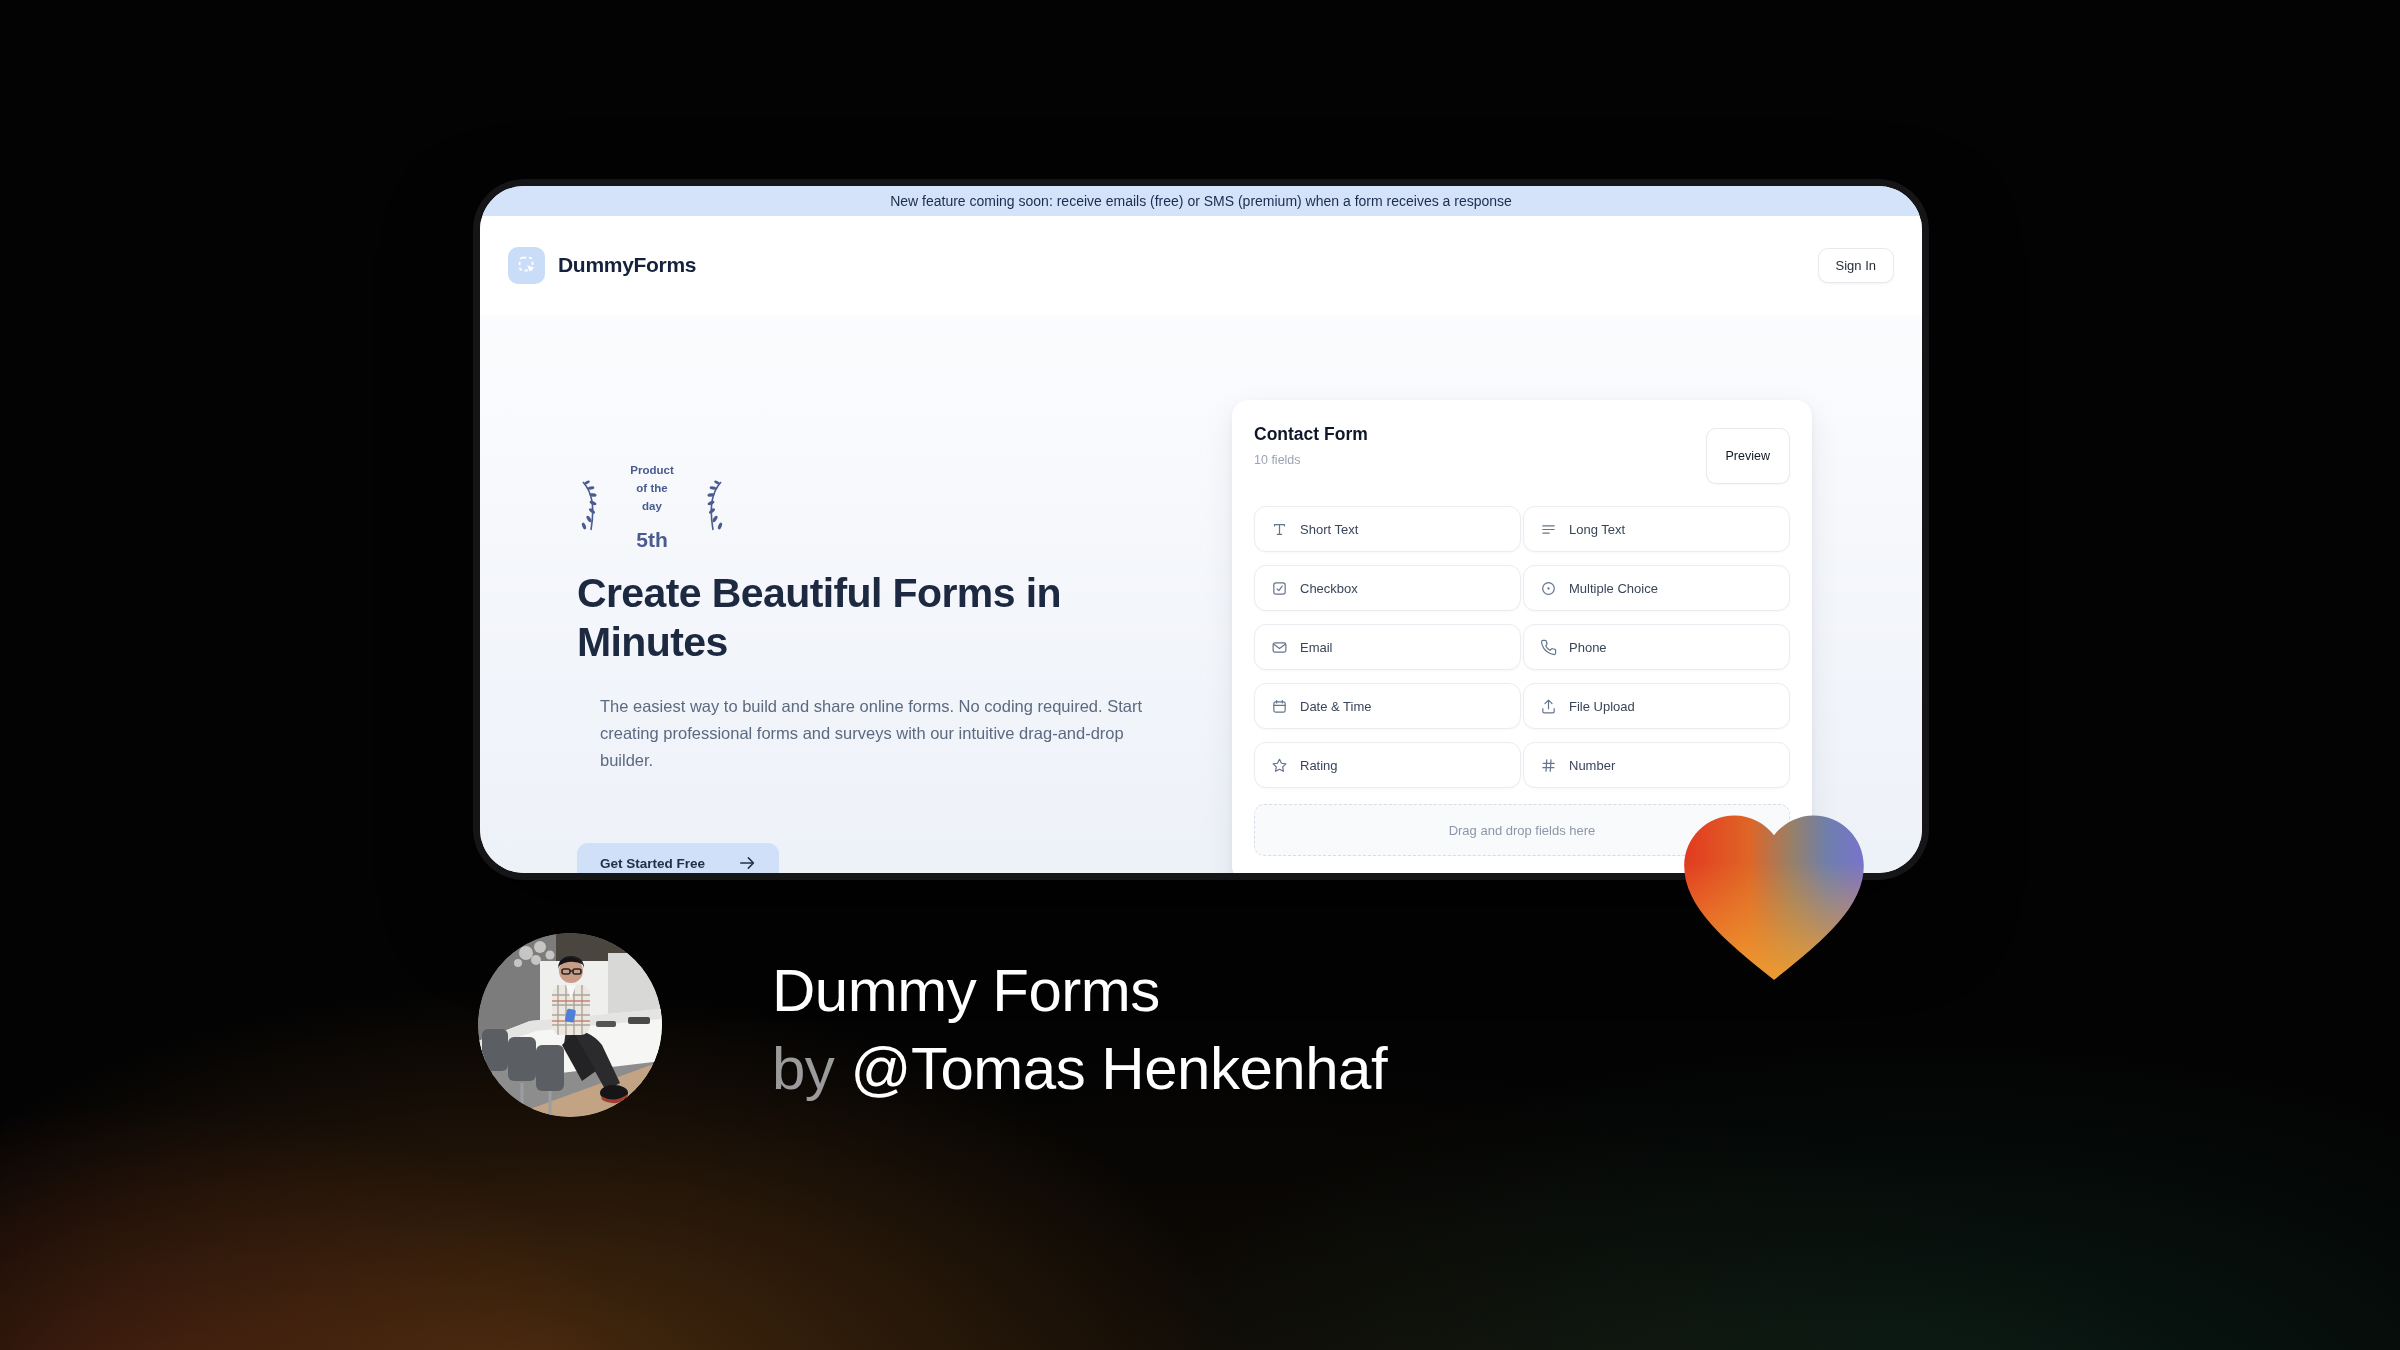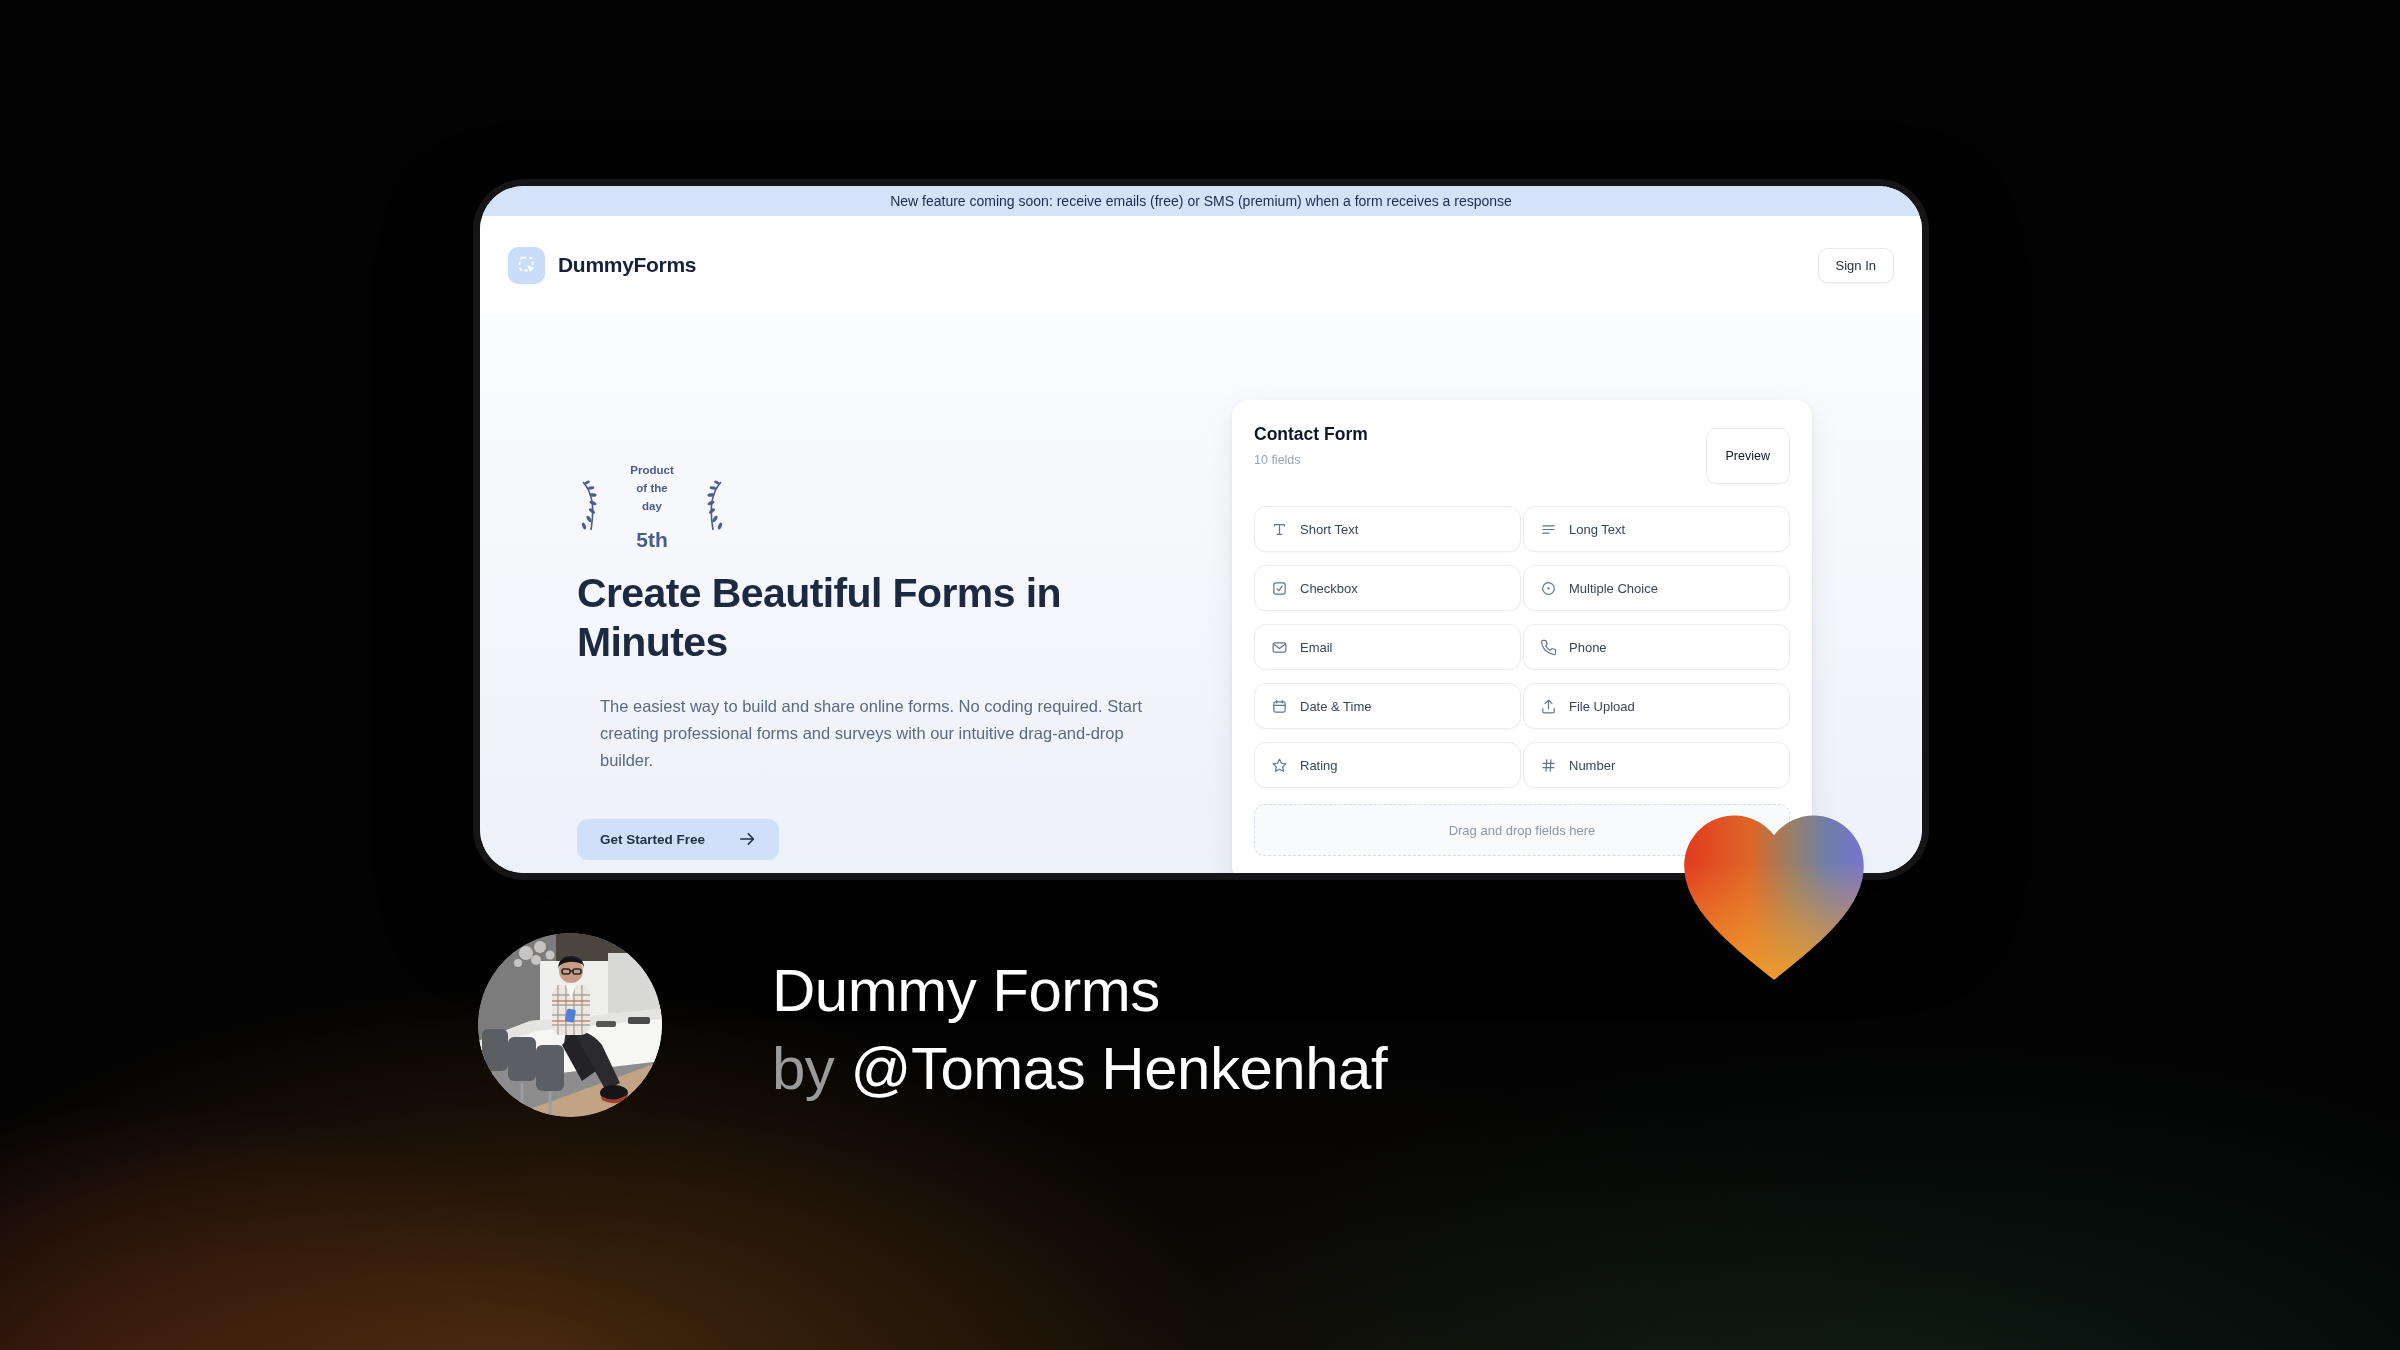--- a/index.html
+++ b/index.html
@@ -48,21 +48,21 @@
   .laurel-badge{display:flex;align-items:center;gap:23px;color:var(--laurel,#4a5b8f);width:150px;}
   .laurel-text{text-align:center;flex:1;}
   .laurel-line1{font-size:11.5px;font-weight:700;}
   .laurel-line2{font-size:21px;font-weight:700;margin-top:14px;}
   .hero-title{
     margin:17px 0 0;font-size:41px;line-height:49px;font-weight:700;
     letter-spacing:-.6px;color:#1d2940;
   }
   .hero-desc{margin-top:26px;font-size:16.5px;line-height:27px;color:#5c6a80;width:572px;margin-left:23px;}
   .cta{
-    margin-top:28px;display:inline-flex;align-items:center;gap:34px;
+    margin-top:52px;display:inline-flex;align-items:center;gap:34px;
     background:var(--accent-blue,#cfe0f8);border-radius:11px;padding:13px 23px;
     font-size:13.5px;font-weight:600;color:#233049;cursor:pointer;
   }
 
   
   .card{
     position:absolute;left:752px;top:86px;width:580px;height:482px;box-sizing:border-box;
     background:#fff;border-radius:16px;padding:24px 22px;
     box-shadow:0 12px 34px rgba(15,23,42,.07),0 2px 6px rgba(15,23,42,.05);
   }

